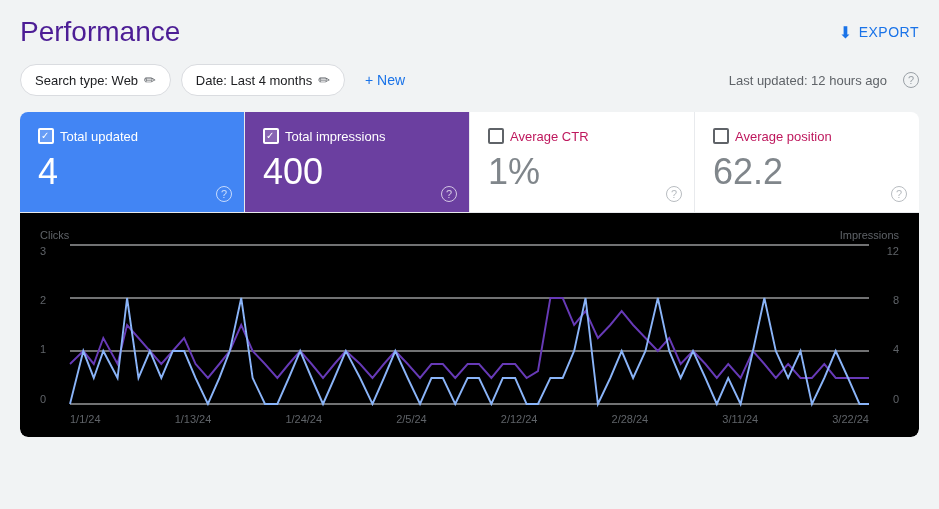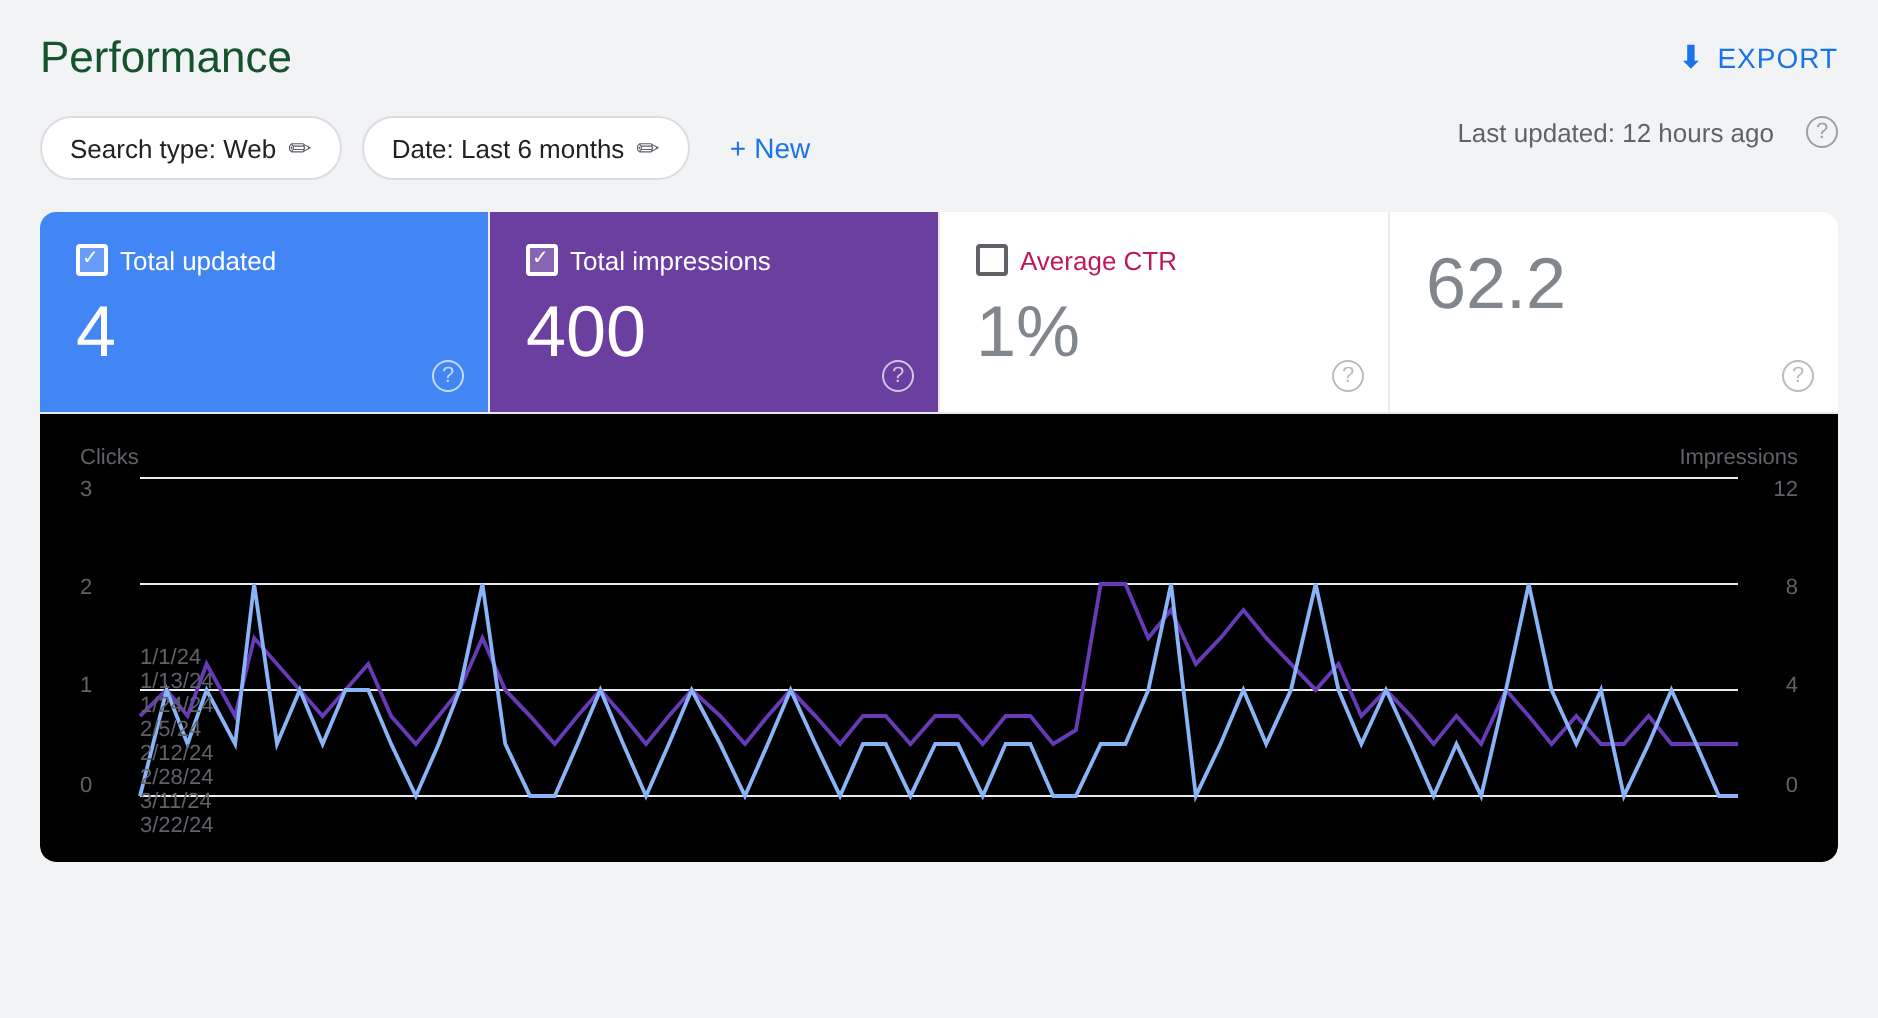--- a/index.html
+++ b/index.html
@@ -13,40 +13,40 @@
     .page {
       padding: 16px 20px;
     }
     .header {
       display: flex;
       align-items: center;
       justify-content: space-between;
       margin-bottom: 16px;
     }
     .title {
-      font-size: 22px;
+      font-size: 28px;
       font-weight: 400;
-      color: #14532d;
+      color: #4c1d95;
     }
     .export-btn {
       display: flex;
       align-items: center;
       gap: 6px;
       background: none;
       border: none;
       color: #1a73e8;
       font-size: 14px;
       font-weight: 500;
       cursor: pointer;
       letter-spacing: 0.5px;
       text-transform: uppercase;
     }
     .toolbar {
       display: flex;
-      align-items: flex-start;
+      align-items: center;
       justify-content: space-between;
       margin-bottom: 16px;
     }
     .toolbar-left {
       display: flex;
       align-items: center;
       gap: 10px;
     }
     .filter-btn {
       display: flex;
@@ -224,21 +224,20 @@
     }
     .x-axis-labels {
       position: absolute;
       left: 30px;
       right: 30px;
       bottom: 0;
       display: flex;
       justify-content: space-between;
       font-size: 11px;
       color: #5f6368;
-      flex-direction: column;
     }
     .grid-line {
       stroke: #e8eaed;
       stroke-width: 1;
     }
   </style>
 </head>
 <body>
 
 <div class="page">
@@ -251,21 +250,21 @@
     </button>
   </div>
 
   <div class="toolbar">
     <div class="toolbar-left">
       <button class="filter-btn">
         <span>Search type: Web</span>
         <span class="pencil-icon">✏</span>
       </button>
       <button class="filter-btn">
-        <span>Date: Last 6 months</span>
+        <span>Date: Last 4 months</span>
         <span class="pencil-icon">✏</span>
       </button>
       <button class="new-btn">
         <span>+</span>
         <span>New</span>
       </button>
     </div>
     <div class="last-updated">
       <span>Last updated: 12 hours ago</span>
       <span style="width:16px;height:16px;border-radius:50%;border:1px solid #9aa0a6;display:inline-flex;align-items:center;justify-content:center;font-size:11px;color:#9aa0a6;cursor:pointer;">?</span>
@@ -301,20 +300,24 @@
       <div class="metric-card">
         <div class="metric-header">
           <div class="checkbox unchecked"></div>
           <span class="metric-label gray">Average CTR</span>
         </div>
         <div class="metric-value gray">1%</div>
         <div class="help-icon gray">?</div>
       </div>
 
       <div class="metric-card">
+        <div class="metric-header">
+          <div class="checkbox unchecked"></div>
+          <span class="metric-label gray">Average position</span>
+        </div>
         <div class="metric-value gray">62.2</div>
         <div class="help-icon gray">?</div>
       </div>
     </div>
 
     <div class="chart-area">
       <div class="chart-labels-row">
         <span>Clicks</span>
         <span>Impressions</span>
       </div>

